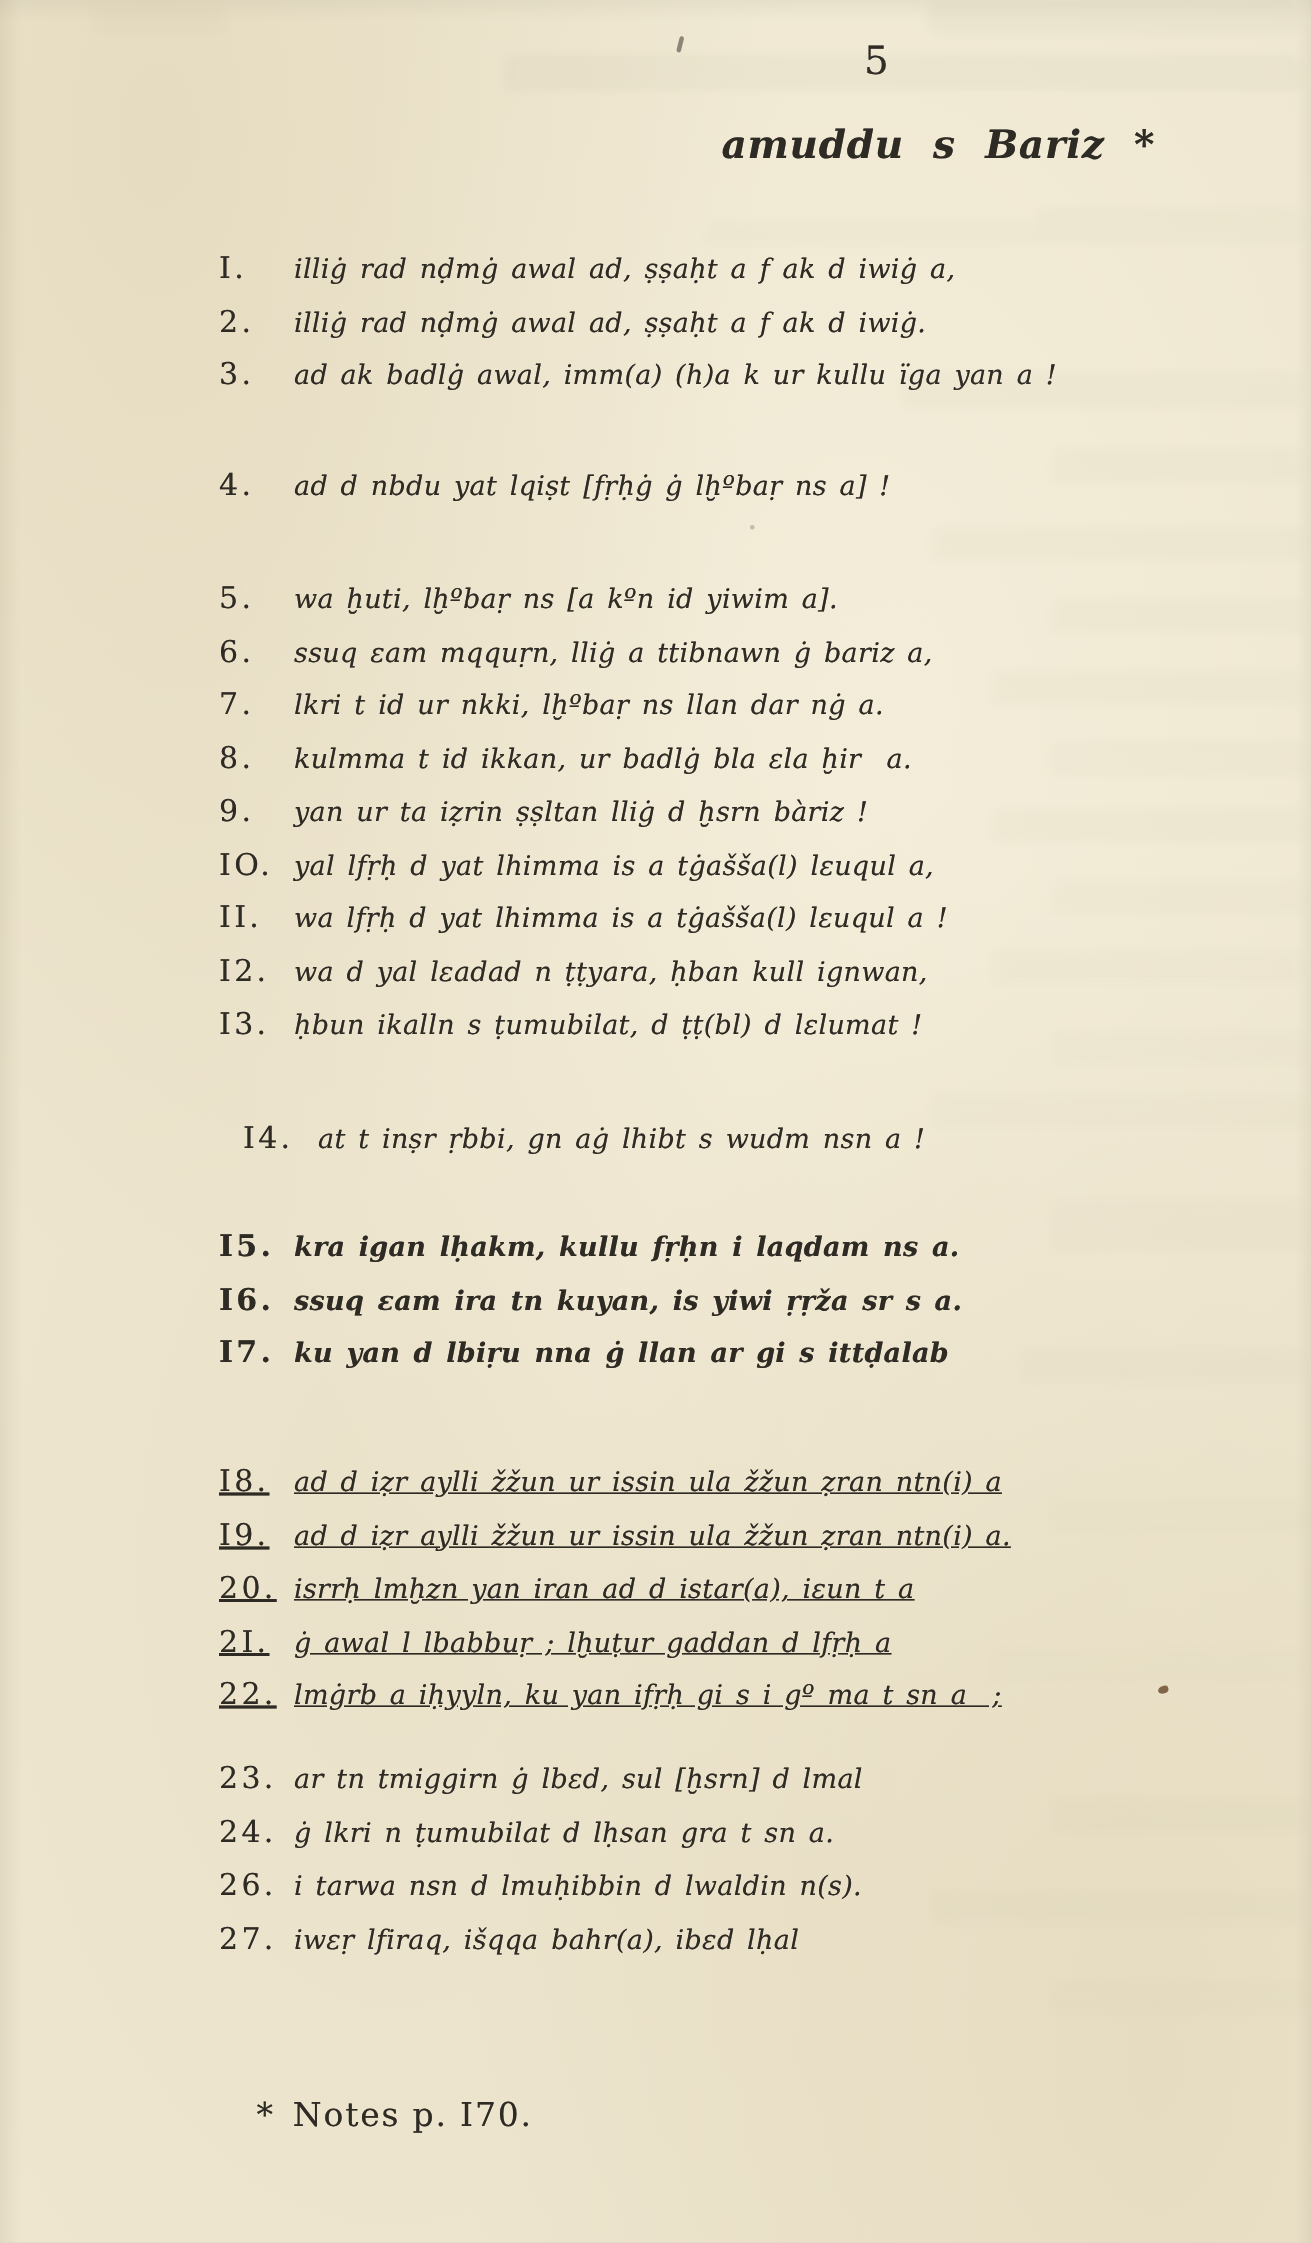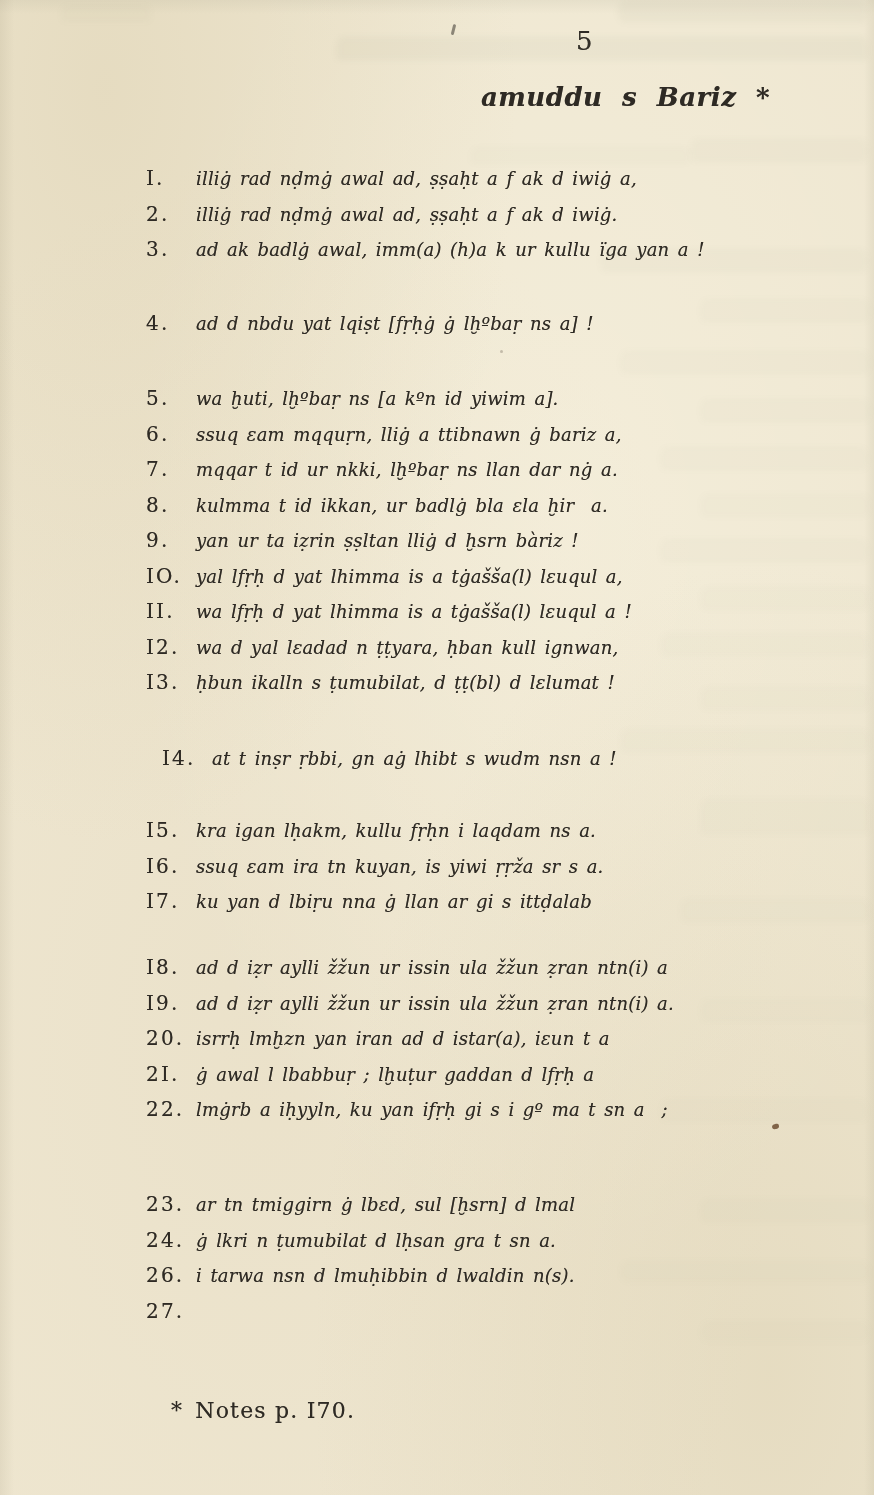--- a/index.html
+++ b/index.html
@@ -97,21 +97,21 @@
         <div class="line">
           <span class="num">5.</span>
           <span class="txt">wa ḫuti, lḫºbaṛ ns [a kºn id yiwim a].</span>
         </div>
         <div class="line">
           <span class="num">6.</span>
           <span class="txt">ssuq ɛam mqquṛn, lliġ a ttibnawn ġ bariz a,</span>
         </div>
         <div class="line">
           <span class="num">7.</span>
-          <span class="txt">mqqar t id ur nkki, lḫºbaṛ ns llan dar nġ a.</span>
+          <span class="txt">lkri t id ur nkki, lḫºbaṛ ns llan dar nġ a.</span>
         </div>
         <div class="line">
           <span class="num">8.</span>
           <span class="txt">kulmma t id ikkan, ur badlġ bla ɛla ḫir  a.</span>
         </div>
         <div class="line">
           <span class="num">9.</span>
           <span class="txt">yan ur ta iẓrin ṣṣltan lliġ d ḫsrn bàriz !</span>
         </div>
         <div class="line">
@@ -130,35 +130,35 @@
           <span class="num">I3.</span>
           <span class="txt">ḥbun ikalln s ṭumubilat, d ṭṭ(bl) d lɛlumat !</span>
         </div>
       </div>
       <div class="stanza" style="top: 741px; padding-left: 16px;">
         <div class="line">
           <span class="num">I4.</span>
           <span class="txt">at t inṣr ṛbbi, gn aġ lhibt s wudm nsn a !</span>
         </div>
       </div>
-      <div class="stanza" style="top: 813px;">
+      <div class="stanza" style="top: 813px; font-weight: bold;">
         <div class="line">
           <span class="num">I5.</span>
           <span class="txt">kra igan lḥakm, kullu fṛḥn i laqdam ns a.</span>
         </div>
         <div class="line">
           <span class="num">I6.</span>
           <span class="txt">ssuq ɛam ira tn kuyan, is yiwi ṛṛža sr s a.</span>
         </div>
         <div class="line">
           <span class="num">I7.</span>
           <span class="txt">ku yan d lbiṛu nna ġ llan ar gi s ittḍalab</span>
         </div>
       </div>
-      <div class="stanza" style="top: 950px;">
+      <div class="stanza" style="top: 970px; text-decoration: underline;">
         <div class="line">
           <span class="num">I8.</span>
           <span class="txt">ad d iẓr aylli žžun ur issin ula žžun ẓran ntn(i) a</span>
         </div>
         <div class="line">
           <span class="num">I9.</span>
           <span class="txt">ad d iẓr aylli žžun ur issin ula žžun ẓran ntn(i) a.</span>
         </div>
         <div class="line">
           <span class="num">20.</span>
@@ -166,35 +166,36 @@
         </div>
         <div class="line">
           <span class="num">2I.</span>
           <span class="txt">ġ awal l lbabbuṛ ; lḫuṭur gaddan d lfṛḥ a</span>
         </div>
         <div class="line">
           <span class="num">22.</span>
           <span class="txt">lmġrb a iḥyyln, ku yan ifṛḥ gi s i gº ma t sn a  ;</span>
         </div>
       </div>
-      <div class="stanza" style="top: 1168px; margin-top: 19px;">
+      <div class="stanza" style="top: 1168px;">
         <div class="line">
           <span class="num">23.</span>
           <span class="txt">ar tn tmiggirn ġ lbɛd, sul [ḫsrn] d lmal</span>
         </div>
         <div class="line">
           <span class="num">24.</span>
           <span class="txt">ġ lkri n ṭumubilat d lḥsan gra t sn a.</span>
         </div>
         <div class="line">
           <span class="num">26.</span>
           <span class="txt">i tarwa nsn d lmuḥibbin d lwaldin n(s).</span>
         </div>
         <div class="line">
           <span class="num">27.</span>
+          <span class="txt">iwɛṛ lfiraq, išqqa bahr(a), ibɛd lḥal</span>
         </div>
       </div>
     </div>
 
   <div class="footnote">
     <span class="fn-marker">*</span>
     <span class="fn-text">Notes p. I70.</span>
   </div>
 
   <div id="ghost-layer">

